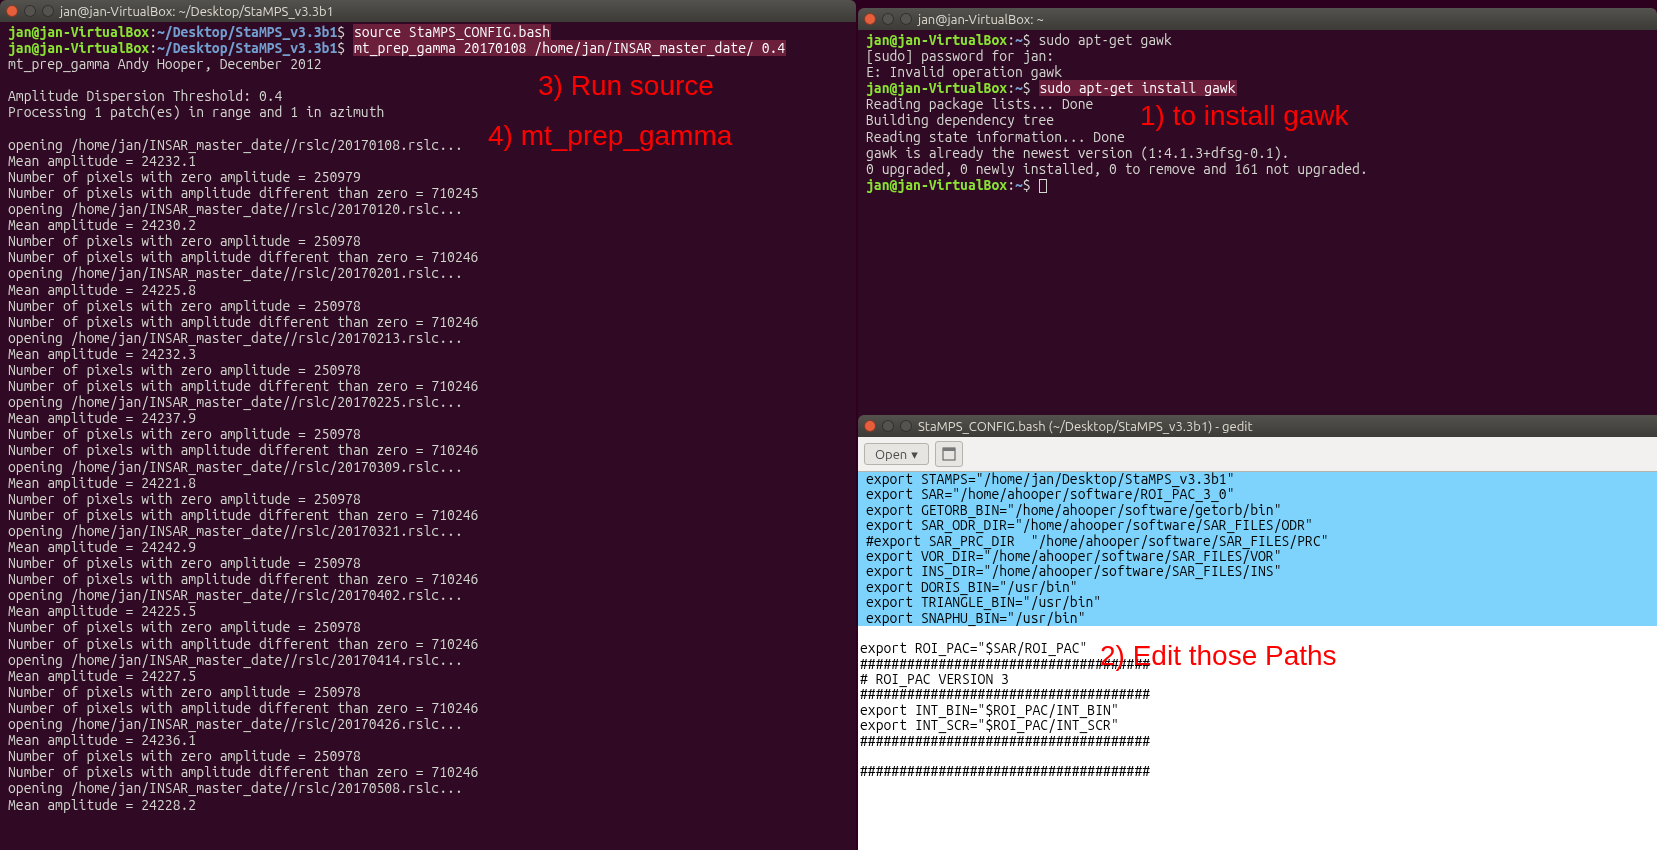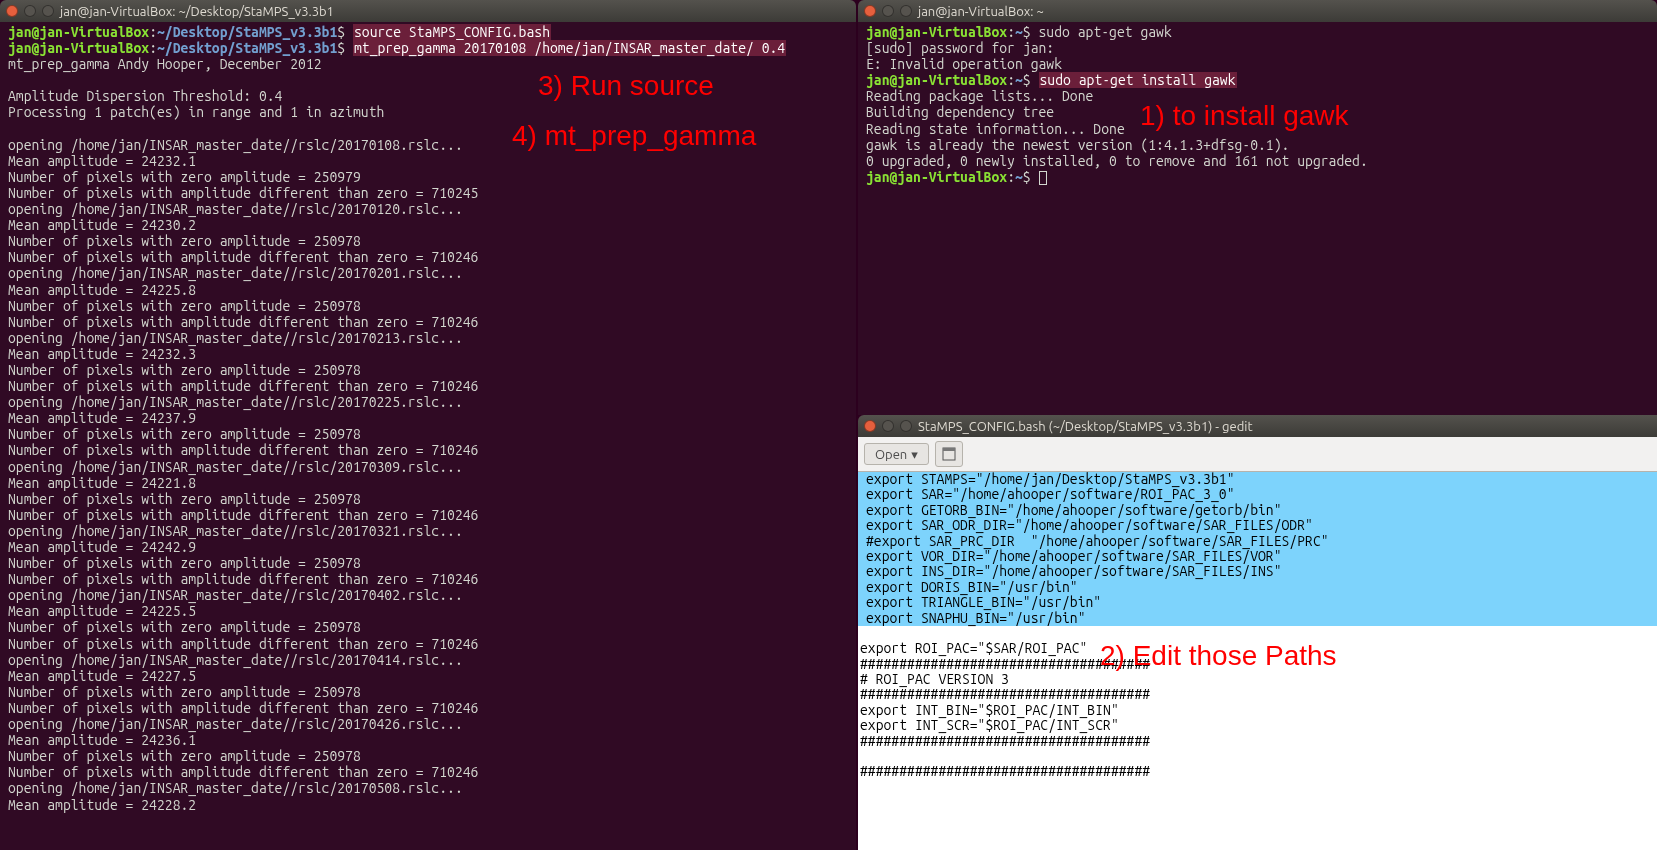--- a/index.html
+++ b/index.html
@@ -98,21 +98,21 @@
     line-height:1.1;
     white-space:pre;
     overflow:hidden;
     color:#000;
   }
   .gedit-hl { background:#7dd3fc; display:block;padding-left:8px; }
   .gedit-plain { display:block; padding:0 2px; }
 
   
   #term-left { left:0; top:0; width:856px; height:850px; }
-  #term-right { left:858px; top:0; width:799px; height:415px; }
+  #term-right { left:858px; top:8px; width:799px; height:415px; }
   #gedit { left:858px; top:415px; width:916px; height:435px; }
 </style>
 </head>
 <body>
 
 <div id="term-left" class="window">
   <div class="titlebar">
     <div class="win-btns">
       <span class="win-btn close-btn"></span>
       <span class="win-btn min-btn"></span>
@@ -230,13 +230,13 @@
 export INT_BIN="$ROI_PAC/INT_BIN"
 export INT_SCR="$ROI_PAC/INT_SCR"
 #####################################
 
 #####################################</span></div>
 </div>
 
 <div class="annot" style="left:1140px; top:100px;">1) to install gawk</div>
 <div class="annot" style="left:1100px; top:640px;">2) Edit those Paths</div>
 <div class="annot" style="left:538px; top:70px;">3) Run source</div>
-<div class="annot" style="left:512px; top:120px;">4) mt_prep_gamma</div>
+<div class="annot" style="left:488px; top:120px;">4) mt_prep_gamma</div>
 
 </body></html>

